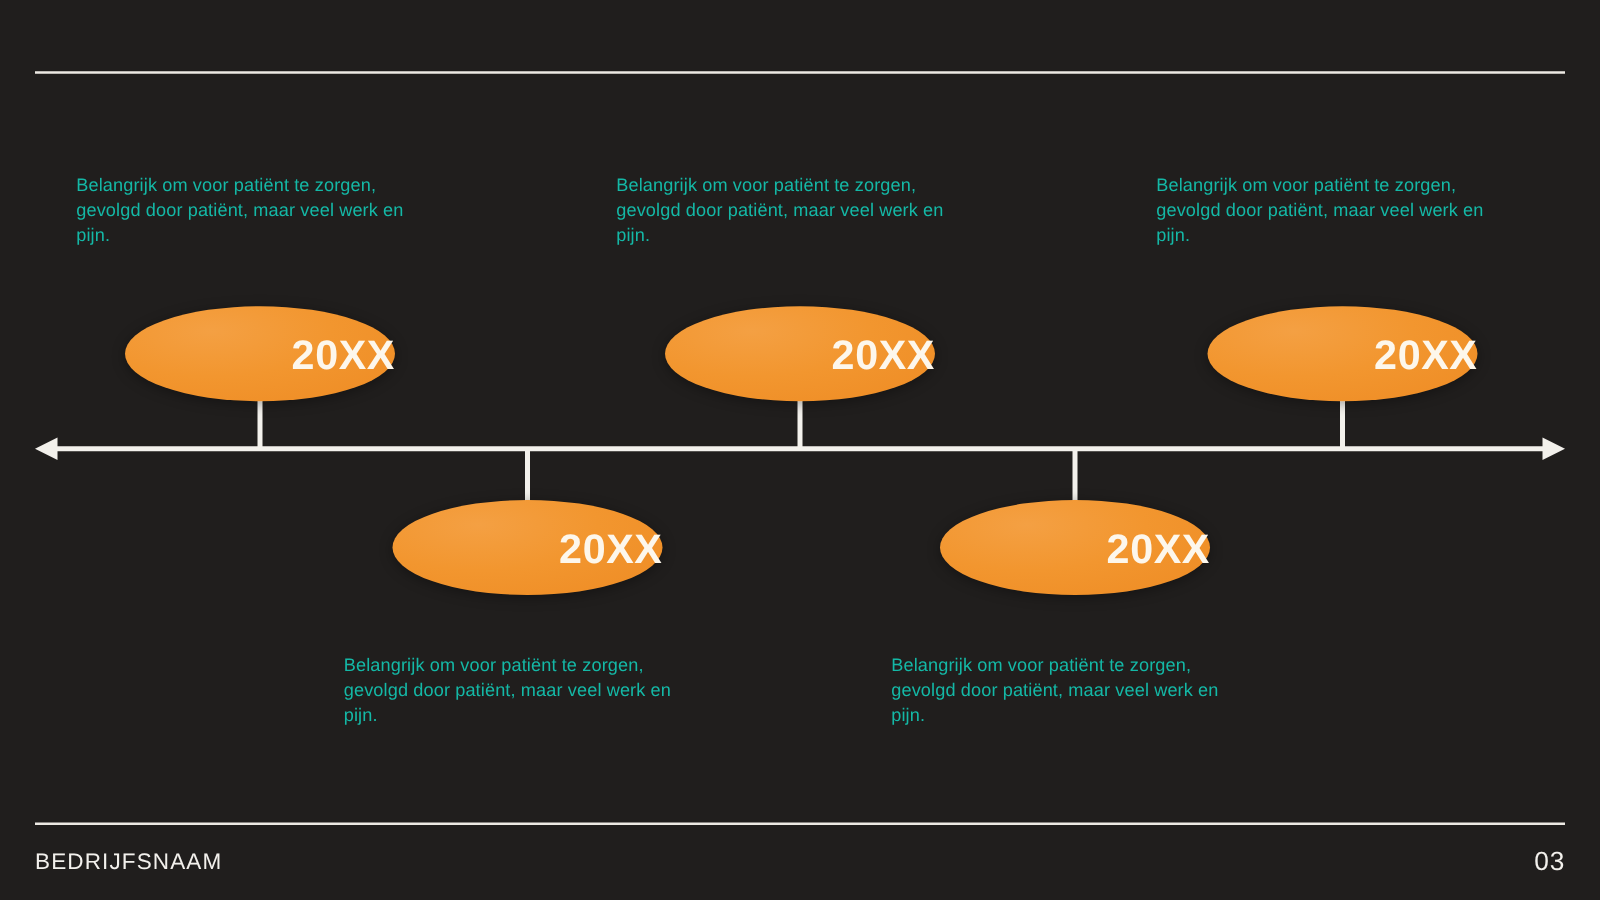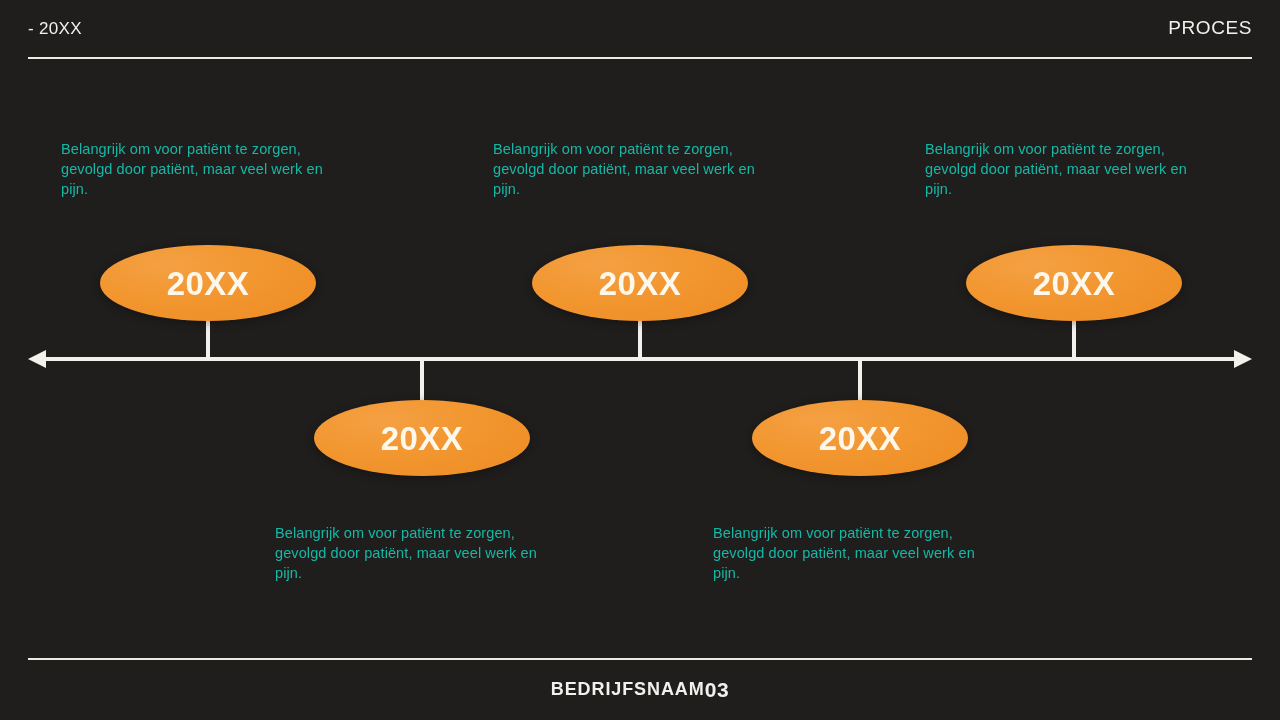--- a/index.html
+++ b/index.html
@@ -70,22 +70,21 @@
     background: #EDEAE4;
   }
   .footer {
     position: absolute;
     left: 28px;
     top: 672px;
     width: 1224px;
     height: 34px;
     display: flex;
     align-items: center;
-    justify-content: center;
-    font-weight: bold;
+    justify-content: space-between;
   }
   .footer-left {
     color: #F2F0EC;
     font-size: 18px;
     letter-spacing: 0.9px;
     line-height: 1;
     white-space: nowrap;
   }
   .footer-right {
     color: #F2F0EC;
@@ -139,21 +138,21 @@
   .ellipse {
     position: absolute;
     border-radius: 50%;
     background: radial-gradient(ellipse at 32% 26%,
                 #F4A043 0%,
                 #F2962F 46%,
                 #EE8B23 100%);
     box-shadow: 0 2px 10px rgba(0,0,0,0.35);
     display: flex;
     align-items: center;
-    justify-content: center;
+    justify-content: flex-end;
   }
   .ellipse-label {
     color: #FDF7EC;
     font-size: 33px;
     font-weight: bold;
     letter-spacing: 0.5px;
     line-height: 1;
     user-select: none;
   }
 
@@ -164,24 +163,20 @@
     font-size: 14.5px;
     line-height: 1.38;
     letter-spacing: 0.1px;
   }
 </style>
 </head>
 <body>
 
 <div class="slide">
 
-  <div class="header">
-    <div class="header-left">- 20XX</div>
-    <div class="header-right">PROCES</div>
-  </div>
   <div class="header-rule"></div>
 
   <div class="desc" style="left:61px; top:139px; width:288px;">Belangrijk om voor patiënt te zorgen, gevolgd door patiënt, maar veel werk en pijn.</div>
 
   <div class="desc" style="left:493px; top:139px; width:288px;">Belangrijk om voor patiënt te zorgen, gevolgd door patiënt, maar veel werk en pijn.</div>
 
   <div class="desc" style="left:925px; top:139px; width:288px;">Belangrijk om voor patiënt te zorgen, gevolgd door patiënt, maar veel werk en pijn.</div>
 
   <div class="stem" style="left:206px; top:306px; height:54px;"></div>
   <div class="stem" style="left:638px; top:306px; height:54px;"></div>

